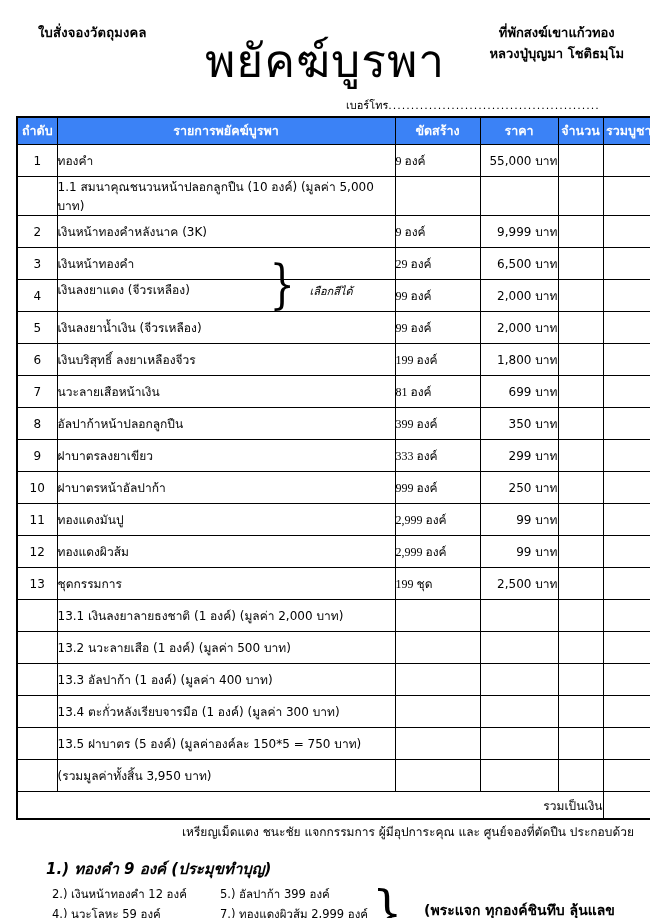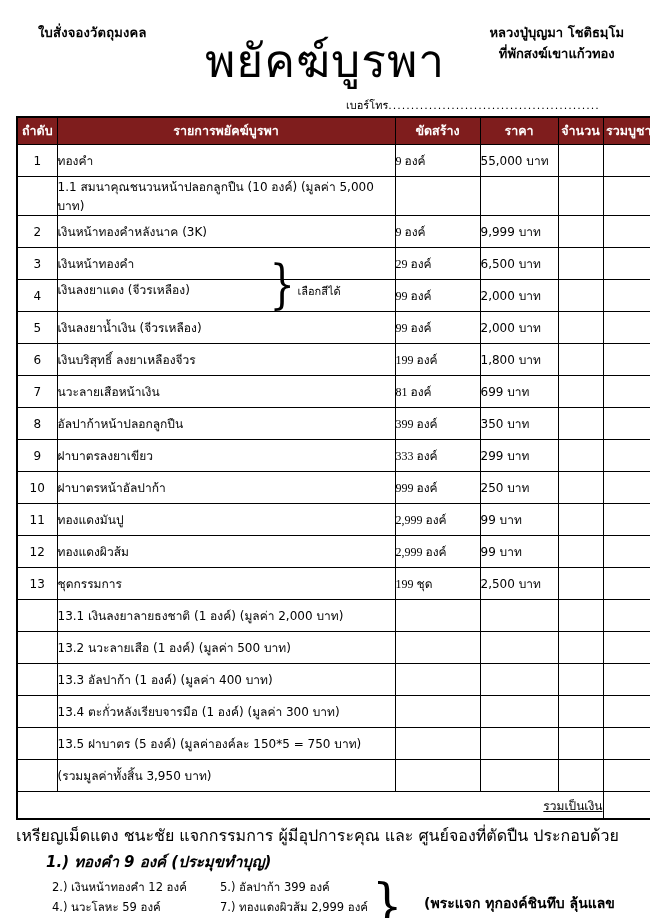--- a/index.html
+++ b/index.html
@@ -81,82 +81,83 @@
     border-collapse: collapse;
     table-layout: fixed;
     border: 2px solid #000;
   }
   table.main th, table.main td {
     border: 1px solid #000;
     font-size: 12px;
     padding: 0;
   }
   table.main thead th {
-    background: #7f1d1d;
+    background: #3b82f6;
     color: #fff;
     font-weight: bold;
     height: 26px;
     font-size: 12.5px;
     text-align: center;
   }
   col.c-no    { width: 40px; }
   col.c-name  { width: 338px; }
   col.c-size  { width: 85px; }
   col.c-price { width: 78px; }
   col.c-qty   { width: 45px; }
   col.c-total { width: 52px; }
 
   td.no    { text-align: center; height: 31px; }
   td.name  { text-align: left; padding-left: 10px; }
   td.sub   { text-align: left; padding-left: 34px; }
   td.size  { text-align: left; font-family: Liberation Serif, serif; }
-  td.price { text-align: left; }
+  td.price { text-align: right; }
   td.blank { }
 
   .row-tall td { height: 31px; }
 
   
   .brace-wrap {
     position: relative;
     height: 100%;
   }
   .brace {
     position: absolute;
     left: 212px;
     top: -16px;
     font-size: 40px;
     line-height: 1;
     font-family: "DejaVu Serif", serif;
     transform: scaleY(1.3);
   }
   .brace-note {
     position: absolute;
-    left: 240px;
+    left: 252px;
     top: 2px;
     font-size: 11px;
+    font-style: italic;
   }
 
   
-  .sumrow td { height: 26px; text-decoration: underline; }
+  .sumrow td { height: 26px; }
   td.sumlabel {
     text-align: right;
     padding-right: 8px;
     font-size: 12px;
   }
 
   
   .footer {
     margin-top: 4px;
     font-size: 12px;
     line-height: 1.45;
   }
   .f-line1 {
-    text-align: left;
-    font-size: 16px;
-    margin-bottom: 5px;
+    text-align: right;
+    font-size: 12px;
+    margin-bottom: 18px;
   }
   .f-big {
     font-size: 15px;
     font-weight: bold;
     font-style: italic;
     margin-left: 30px;
   }
   .f-grid {
     position: relative;
     margin-left: 36px;
@@ -188,22 +189,22 @@
 </style>
 </head>
 <body>
 
 <div class="page">
 
   <div class="header">
     <div class="hdr-left">ใบสั่งจองวัตถุมงคล</div>
     <div class="hdr-title">พยัคฆ์บูรพา</div>
     <div class="hdr-right">
+      <div>ที่พักสงฆ์เขาแก้วทอง</div>
       <div>หลวงปู่บุญมา โชติธมฺโม</div>
-      <div>ที่พักสงฆ์เขาแก้วทอง</div>
     </div>
   </div>
 
   <div class="namerow">
     <span class="nm2"><span>เบอร์โทร</span><span class="dots">...............................................</span></span>
   </div>
 
   <table class="main">
     <colgroup>
       <col class="c-no">

